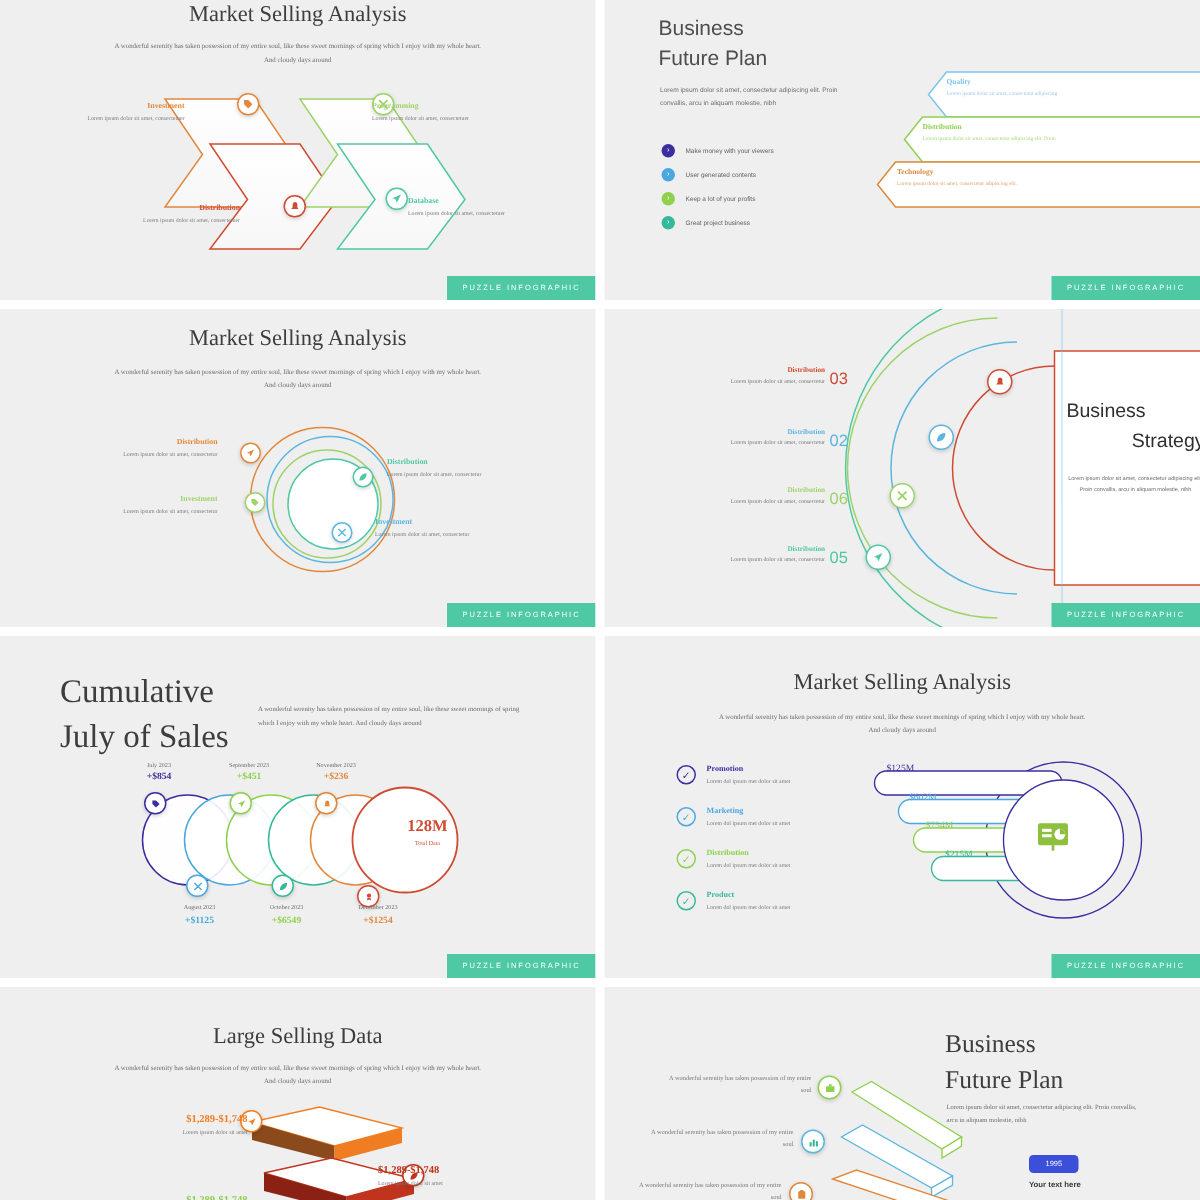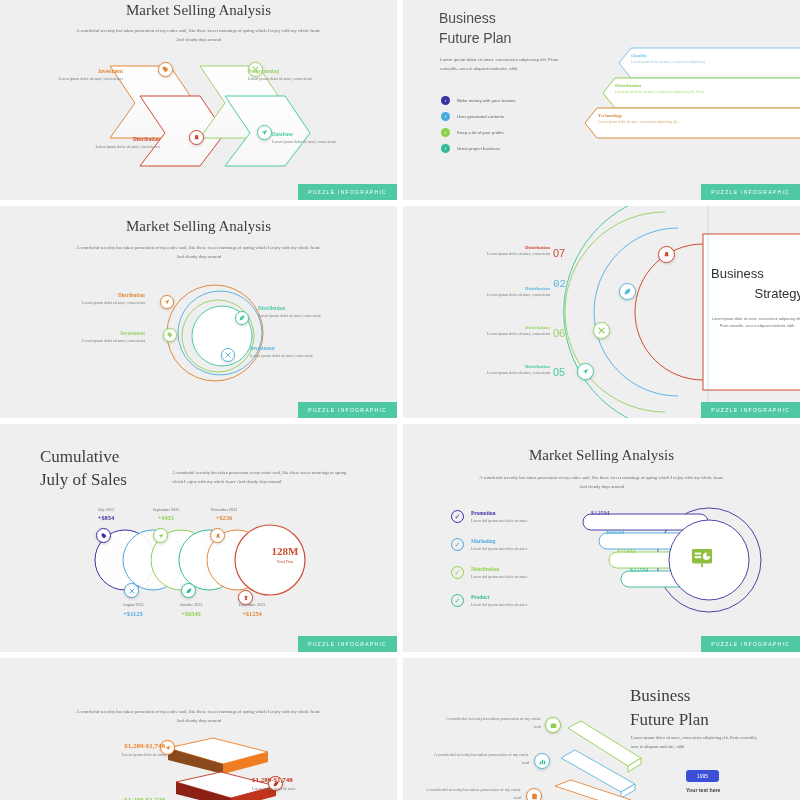--- a/index.html
+++ b/index.html
@@ -223,27 +223,27 @@
     <div class="ico" style="left:174px;top:157px;width:15px;height:15px;border:1px solid #4ec9a4;">
       <svg width="7" height="7" viewBox="0 0 10 10">
           <path d="M9 1L1 4.6l3 1 1 3.4z" fill="#4ec9a4"></path>
         </svg>
     </div>
 
     <div style="position:absolute;left:25px;top:39px;width:122px;text-align:right;">
       <div class="lbl" style="font-size:4.8px;color:#cf4b32">Distribution</div>
       <div class="tiny" style="margin-top:1px">Lorem ipsum dolor sit amet, consectetur</div>
     </div>
-    <div style="position:absolute;left:150px;top:41px;font-size:11px;color:#cf4b32;font-family:'Liberation Sans',sans-serif;">07</div>
+    <div style="position:absolute;left:150px;top:41px;font-size:11px;color:#cf4b32;font-family:'Liberation Sans',sans-serif;">03</div>
 
     <div style="position:absolute;left:12px;top:80px;width:135px;text-align:right;">
       <div class="lbl" style="font-size:4.8px;color:#5bb6e0">Distribution</div>
       <div class="tiny" style="margin-top:1px">Lorem ipsum dolor sit amet, consectetur</div>
     </div>
-    <div style="position:absolute;left:150px;top:72px;font-size:11px;color:#5bb6e0;font-family:Liberation Mono, monospace;">02</div>
+    <div style="position:absolute;left:150px;top:82px;font-size:11px;color:#5bb6e0;font-family:Liberation Sans, sans-serif;">02</div>
 
     <div style="position:absolute;left:12px;top:119px;width:135px;text-align:right;">
       <div class="lbl" style="font-size:4.8px;color:#9ed36a">Distribution</div>
       <div class="tiny" style="margin-top:1px">Lorem ipsum dolor sit amet, consectetur</div>
     </div>
     <div style="position:absolute;left:150px;top:121px;font-size:11px;color:#9ed36a;font-family:'Liberation Sans',sans-serif;">06</div>
 
     <div style="position:absolute;left:25px;top:158px;width:122px;text-align:right;">
       <div class="lbl" style="font-size:4.8px;color:#4ec9a4">Distribution</div>
       <div class="tiny" style="margin-top:1px">Lorem ipsum dolor sit amet, consectetur</div>
@@ -253,21 +253,21 @@
     <div style="position:absolute;left:308px;top:58px;width:95px;font-size:13px;color:#2f2f2f;line-height:1.5;text-align:left;">
       <div>Business</div>
       <div style="text-align:right;padding-right:3px">Strategy</div>
     </div>
     <div style="position:absolute;left:308px;top:110px;width:92px;font-size:3.7px;line-height:2;color:#6d6d6d;text-align:center;">Lorem ipsum dolor sit amet, consectetur adipiscing elit. Proin convallis, arcu in aliquam molestie, nibh</div>
 
     <div class="badge">PUZZLE INFOGRAPHIC</div>
   </div>
 
   <div class="slide">
-    <div class="title-serif" style="position:absolute;left:40px;top:22px;font-size:17px;line-height:1.35;">
+    <div class="title-serif" style="position:absolute;left:40px;top:22px;font-size:22px;line-height:1.35;">
       <div>Cumulative</div>
       <div>July of Sales</div>
     </div>
     <div class="serif" style="position:absolute;left:172px;top:44px;width:185px;font-size:4.5px;line-height:2;color:#6d6d6d;">A wonderful serenity has taken possession of my entire soul, like these sweet mornings of spring which I enjoy with my whole heart. And cloudy days around</div>
 
     <svg width="230" height="80" style="position:absolute;left:85px;top:96px">
       <circle cx="40" cy="40" r="30" fill="#fff" fill-opacity="0.9" stroke="#3b2fa0" stroke-width="1"></circle>
       <circle cx="68" cy="40" r="30" fill="#fff" fill-opacity="0.9" stroke="#4aa8e0" stroke-width="1"></circle>
       <circle cx="96" cy="40" r="30" fill="#fff" fill-opacity="0.9" stroke="#8fd14f" stroke-width="1"></circle>
       <circle cx="124" cy="40" r="30" fill="#fff" fill-opacity="0.9" stroke="#35b99b" stroke-width="1"></circle>
@@ -396,20 +396,21 @@
         <circle cx="17" cy="9" r="4" fill="#fff"></circle>
           <path d="M17 5v4h4a4 4 0 00-4-4z" fill="#8fbf3f"></path>
         <rect x="11" y="17" width="2" height="4" fill="#8fbf3f"></rect>
       </svg>
     </div>
 
     <div class="badge">PUZZLE INFOGRAPHIC</div>
   </div>
 
   <div class="slide">
+    <div class="title-serif" style="position:absolute;left:0;right:0;top:25px;text-align:center;font-size:15px;">Large Selling Data</div>
     <div class="sub serif" style="position:absolute;left:75px;right:75px;top:50px;">A wonderful serenity has taken possession of my entire soul, like these sweet mornings of spring which I enjoy with my whole heart. And cloudy days around</div>
 
     <svg width="210" height="110" style="position:absolute;left:158px;top:78px">
       <path d="M10 12 L55 2 L110 16 L65 28 Z" fill="#fff" stroke="#f07d22" stroke-width="0.9"></path>
       <path d="M10 12 L10 24 L65 38 L65 28 Z" fill="#8a4a1c"></path>
       <path d="M65 28 L65 38 L110 26 L110 16 Z" fill="#f07d22"></path>
       <path d="M18 46 L63 36 L118 50 L73 62 Z" fill="#fff" stroke="#c0341d" stroke-width="0.9"></path>
       <path d="M18 46 L18 58 L73 72 L73 62 Z" fill="#8a2114"></path>
       <path d="M73 62 L73 72 L118 60 L118 50 Z" fill="#c0341d"></path>
       <path d="M26 82 L71 72 L126 86 L81 98 Z" fill="#fff" stroke="#8fd14f" stroke-width="0.9"></path>

